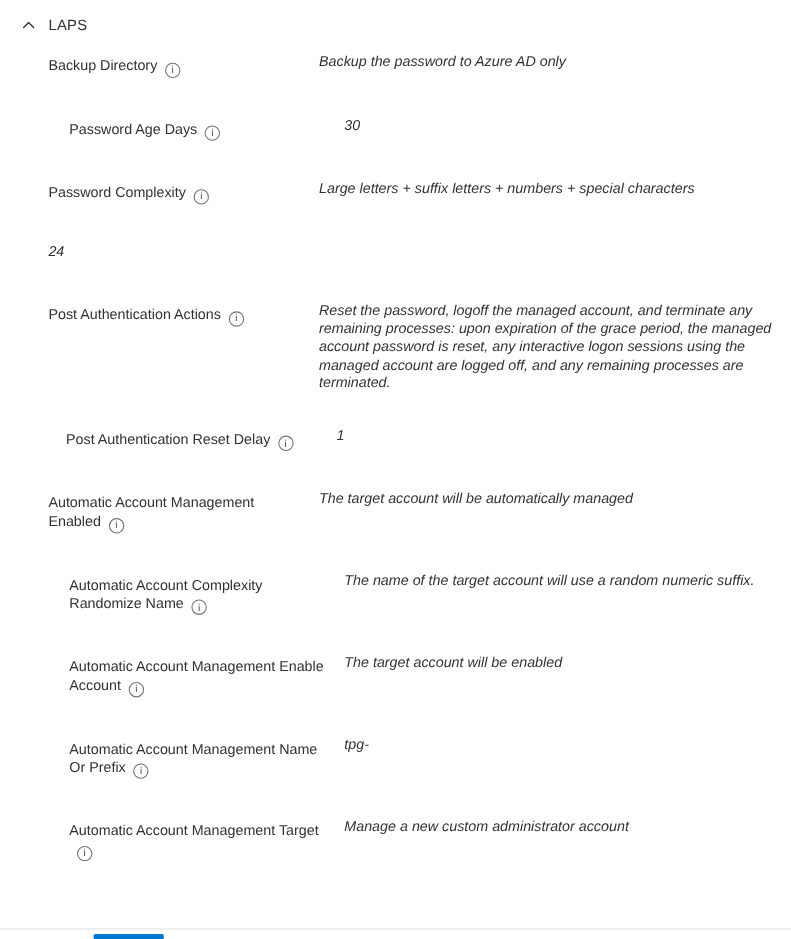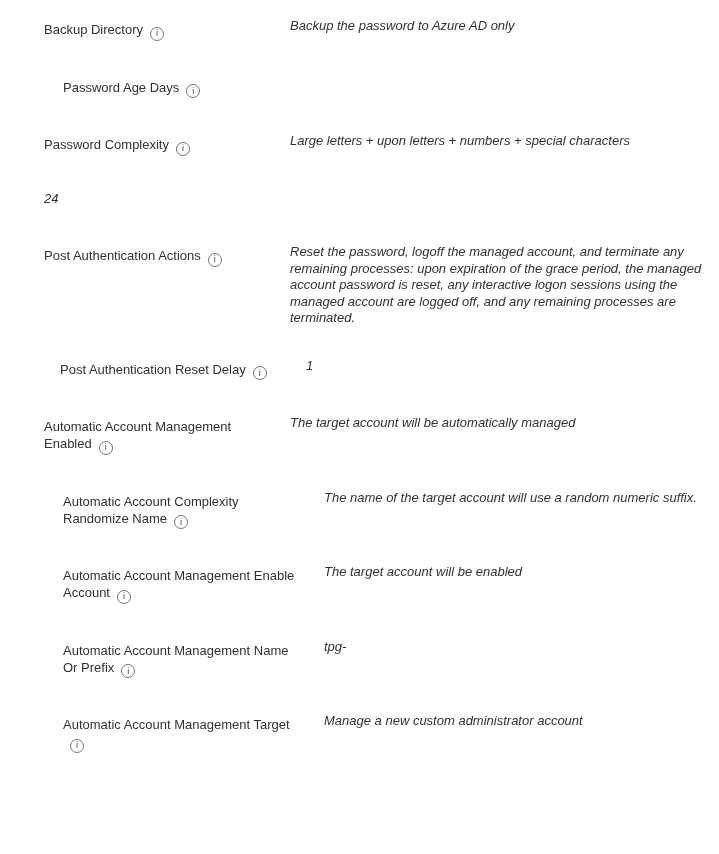--- a/index.html
+++ b/index.html
@@ -29,21 +29,21 @@
   
   .row {
     display:flex;
     align-items:flex-start;
     padding-left:44px;
     padding-right:14px;
     margin-top:40px;
     font-size:13px;
     line-height:17px;
   }
-  .row.indent { padding-left:63px;gap:11px; }
+  .row.indent { padding-left:63px; }
   .row--first { margin-top:21px; }
   .row--gap-lg { }
   .row--gap-sm { margin-top:34px;margin-left:16px; }
 
   .label {
     flex:0 0 246px;
     padding-right:14px;
     color:#323130;
   }
   .row.indent .label { flex-basis:250px; }
@@ -85,39 +85,48 @@
     width:64px; height:5px;
     background:#0078d4;
     border-radius:2px;
   }
 </style>
 </head>
 <body>
 
 <div class="page">
 
+  <div class="section-header">
+    <span class="chevron">
+      <svg width="12" height="12" viewBox="0 0 12 12" fill="none">
+        <polyline points="1.5,8 6,3.5 10.5,8" stroke="#323130" stroke-width="1.2" fill="none" stroke-linecap="round" stroke-linejoin="round"></polyline>
+      </svg>
+    </span>
+    <span class="section-title">LAPS</span>
+  </div>
 
   <div class="row row--first">
     <div class="label">
       <span>Backup Directory</span><span class="info">i</span>
     </div>
     <div class="value">Backup the password to Azure AD only</div>
   </div>
 
   <div class="row indent">
     <div class="label">
       <span>Password Age Days</span><span class="info">i</span>
     </div>
+    <div class="value">30</div>
   </div>
 
   <div class="row row--gap-lg">
     <div class="label">
       <span>Password Complexity</span><span class="info">i</span>
     </div>
-    <div class="value">Large letters + upon letters + numbers + special characters</div>
+    <div class="value">Large letters + suffix letters + numbers + special characters</div>
   </div>
 
   <div class="row">
     <div class="value">24</div>
   </div>
 
   <div class="row">
     <div class="label">
       <span>Post Authentication Actions</span><span class="info">i</span>
     </div>

